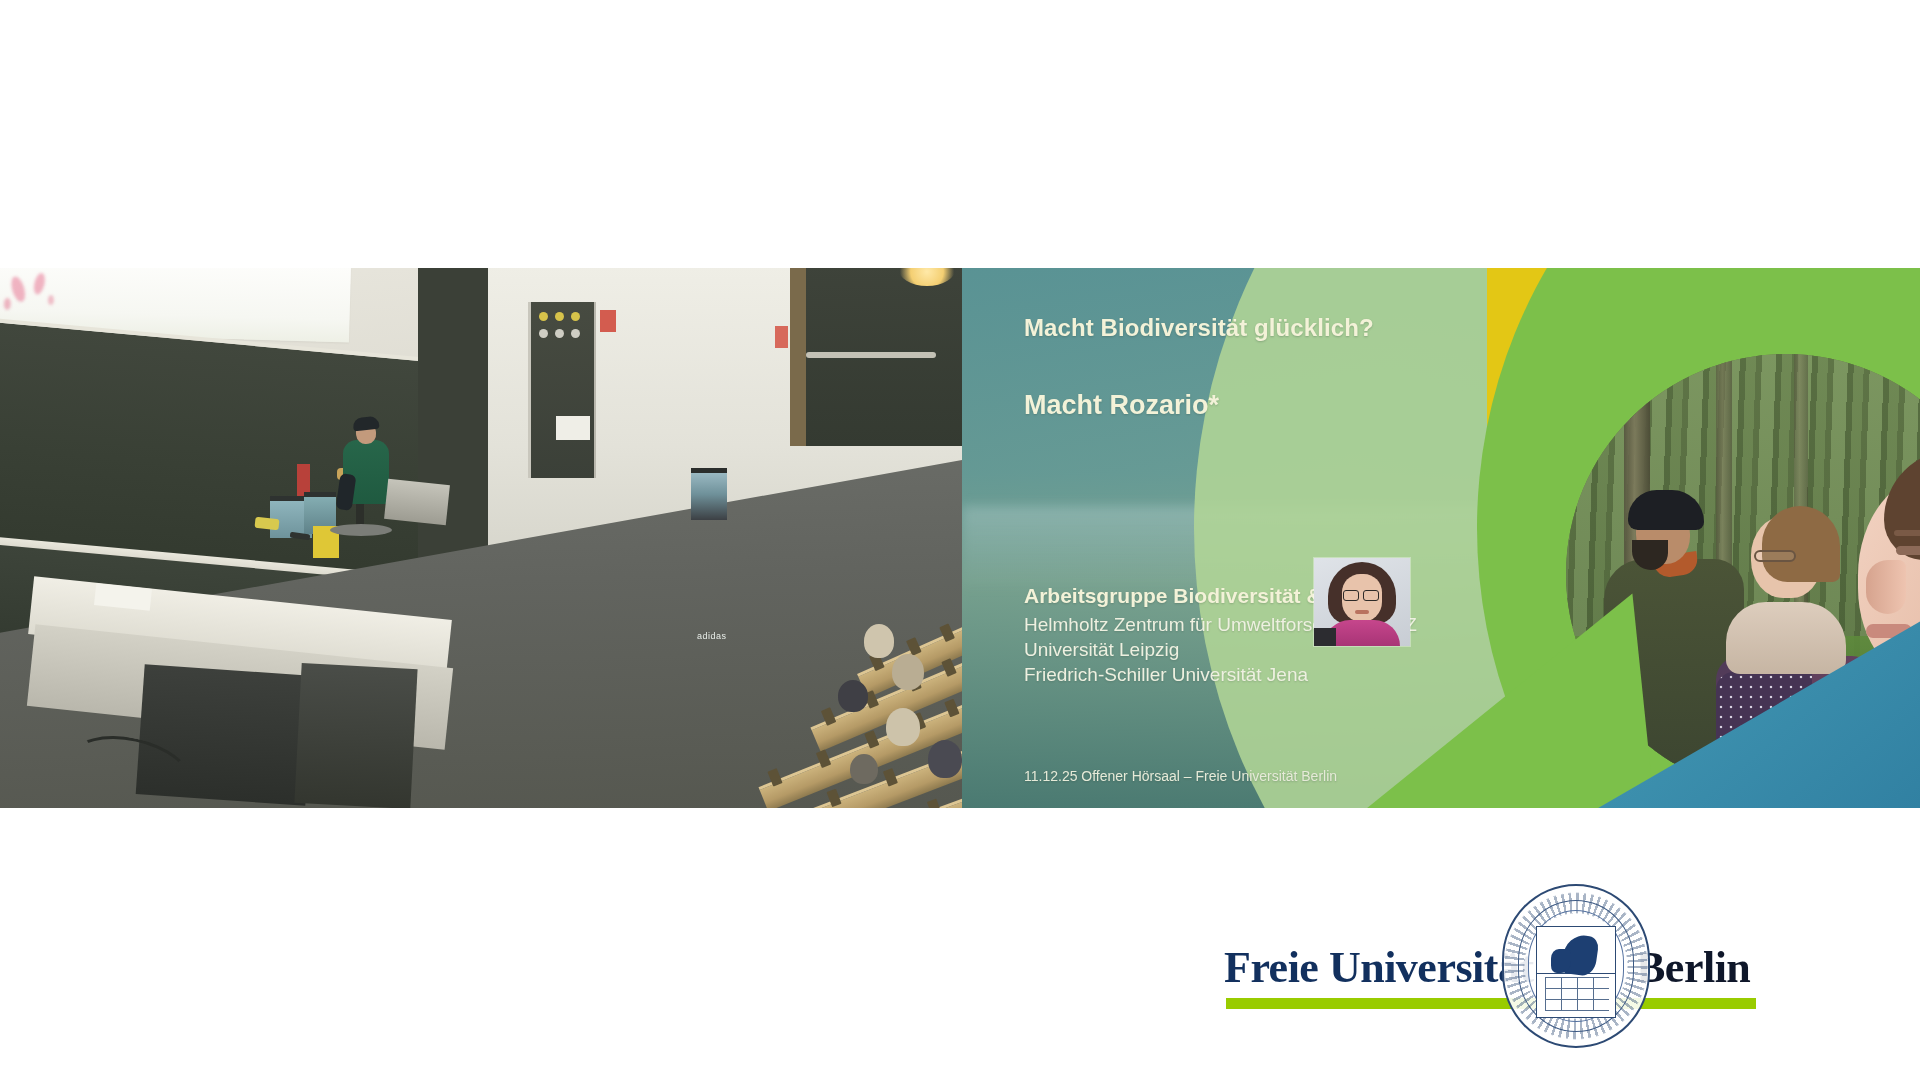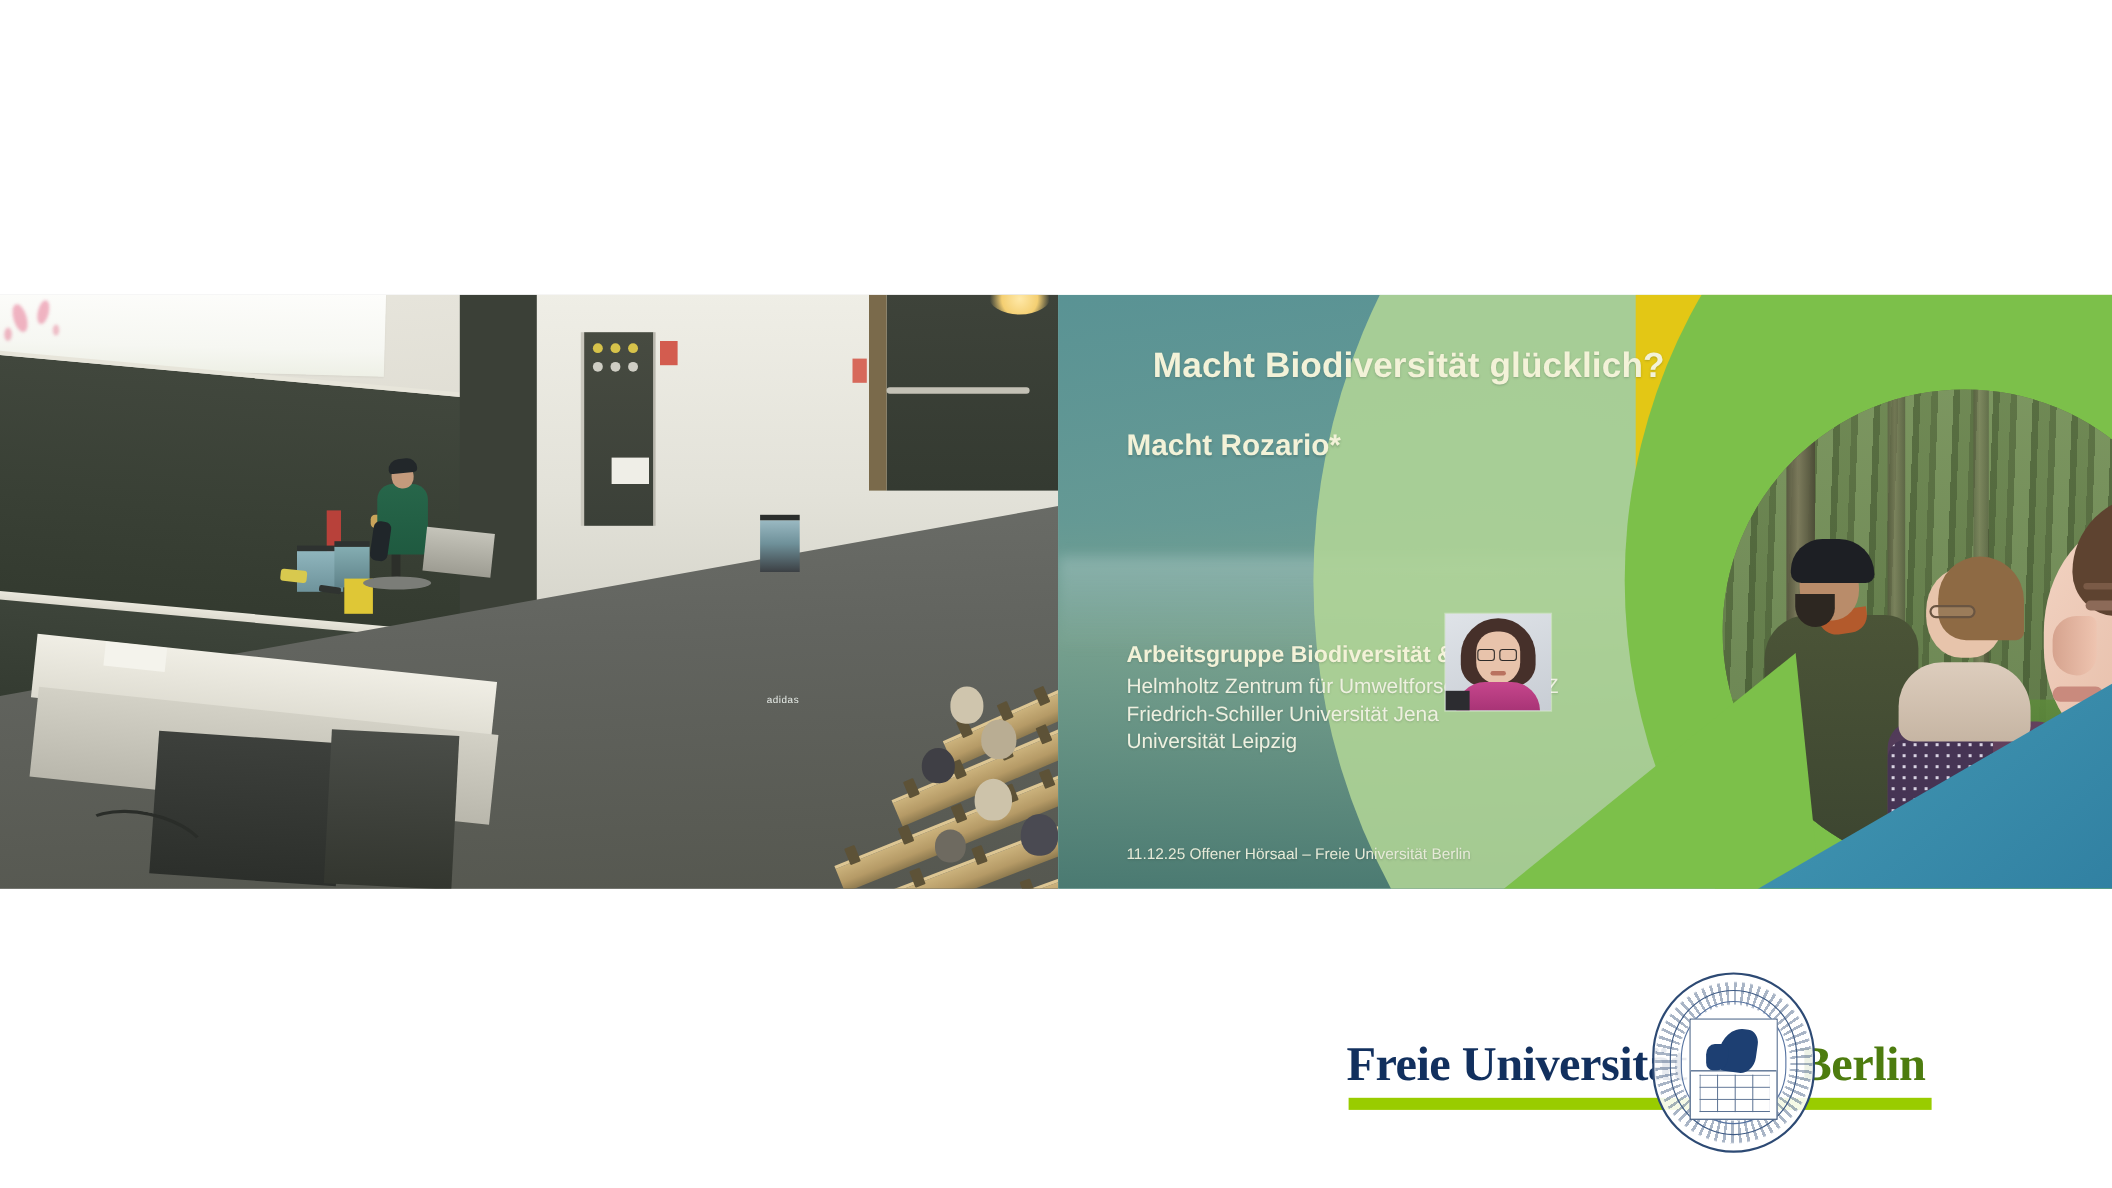--- a/index.html
+++ b/index.html
@@ -446,25 +446,24 @@
   .pC-lip { position: absolute; left: 300px; top: 270px; width: 46px; height: 14px;
             background: #c98a7d; border-radius: 10px; }
   .pC-body { position: absolute; left: 286px; top: 330px; width: 190px; height: 120px;
              background: linear-gradient(180deg, #efd3c3, #e2bda9); }
 
   
   .sp-text { position: absolute; left: 0; top: 0; width: 100%; height: 100%; }
   .sp-title {
     position: absolute; left: 62px; top: 46px;
     color: #f3f2d8;
-    font-size: 32px; font-weight: bold;
+    font-size: 24px; font-weight: bold;
     letter-spacing: .1px;
     text-shadow: 0 1px 2px rgba(40,60,50,.25);
     white-space: nowrap;
-    margin-left: 24px;
   }
   .sp-name {
     position: absolute; left: 62px; top: 122px;
     color: #f3f2d8; font-size: 27px; font-weight: bold;
     text-shadow: 0 1px 2px rgba(40,60,50,.22);
   }
   .sp-role {
     position: absolute; left: 62px; top: 158px;
     color: #eef0e0; font-size: 19px; line-height: 25px;
     font-weight: 300;
@@ -518,21 +517,21 @@
   }
   .fu-word-left {
     position: absolute; left: 0; top: 62px;
     color: #12305e;
     font-family: "Liberation Serif", "DejaVu Serif", serif;
     font-size: 44px; font-weight: 600;
     letter-spacing: -.5px;
   }
   .fu-word-right {
     position: absolute; left: 412px; top: 62px;
-    color: #4d7c0f;
+    color: #0f172a;
     font-family: "Liberation Serif", "DejaVu Serif", serif;
     font-size: 44px; font-weight: 600;
     letter-spacing: -.5px;
   }
   .fu-bar {
     position: absolute; left: 2px; top: 118px;
     width: 530px; height: 11px;
     background: #99cc00;
   }
   .fu-seal {
@@ -745,22 +744,22 @@
       <div class="sp-text">
         <div class="sp-title">Macht Biodiversität glücklich?</div>
 
         <div class="sp-name">Macht Rozario*</div>
 
 
         <div class="sp-group">Arbeitsgruppe Biodiversität &amp; Mensch</div>
 
         <div class="sp-affil">
           <div>Helmholtz Zentrum für Umweltforschung– UFZ</div>
+          <div>Universität Leipzig</div>
           <div>Friedrich-Schiller Universität Jena</div>
-          <div>Universität Leipzig</div>
         </div>
 
         <div class="sp-date">11.12.25 Offener Hörsaal – Freie Universität Berlin</div>
       </div>
 
       <div class="sp-portrait">
         <span class="pt-bg"></span>
         <span class="pt-hair"></span>
         <span class="pt-face"></span>
         <span class="pt-glass-l"></span>

